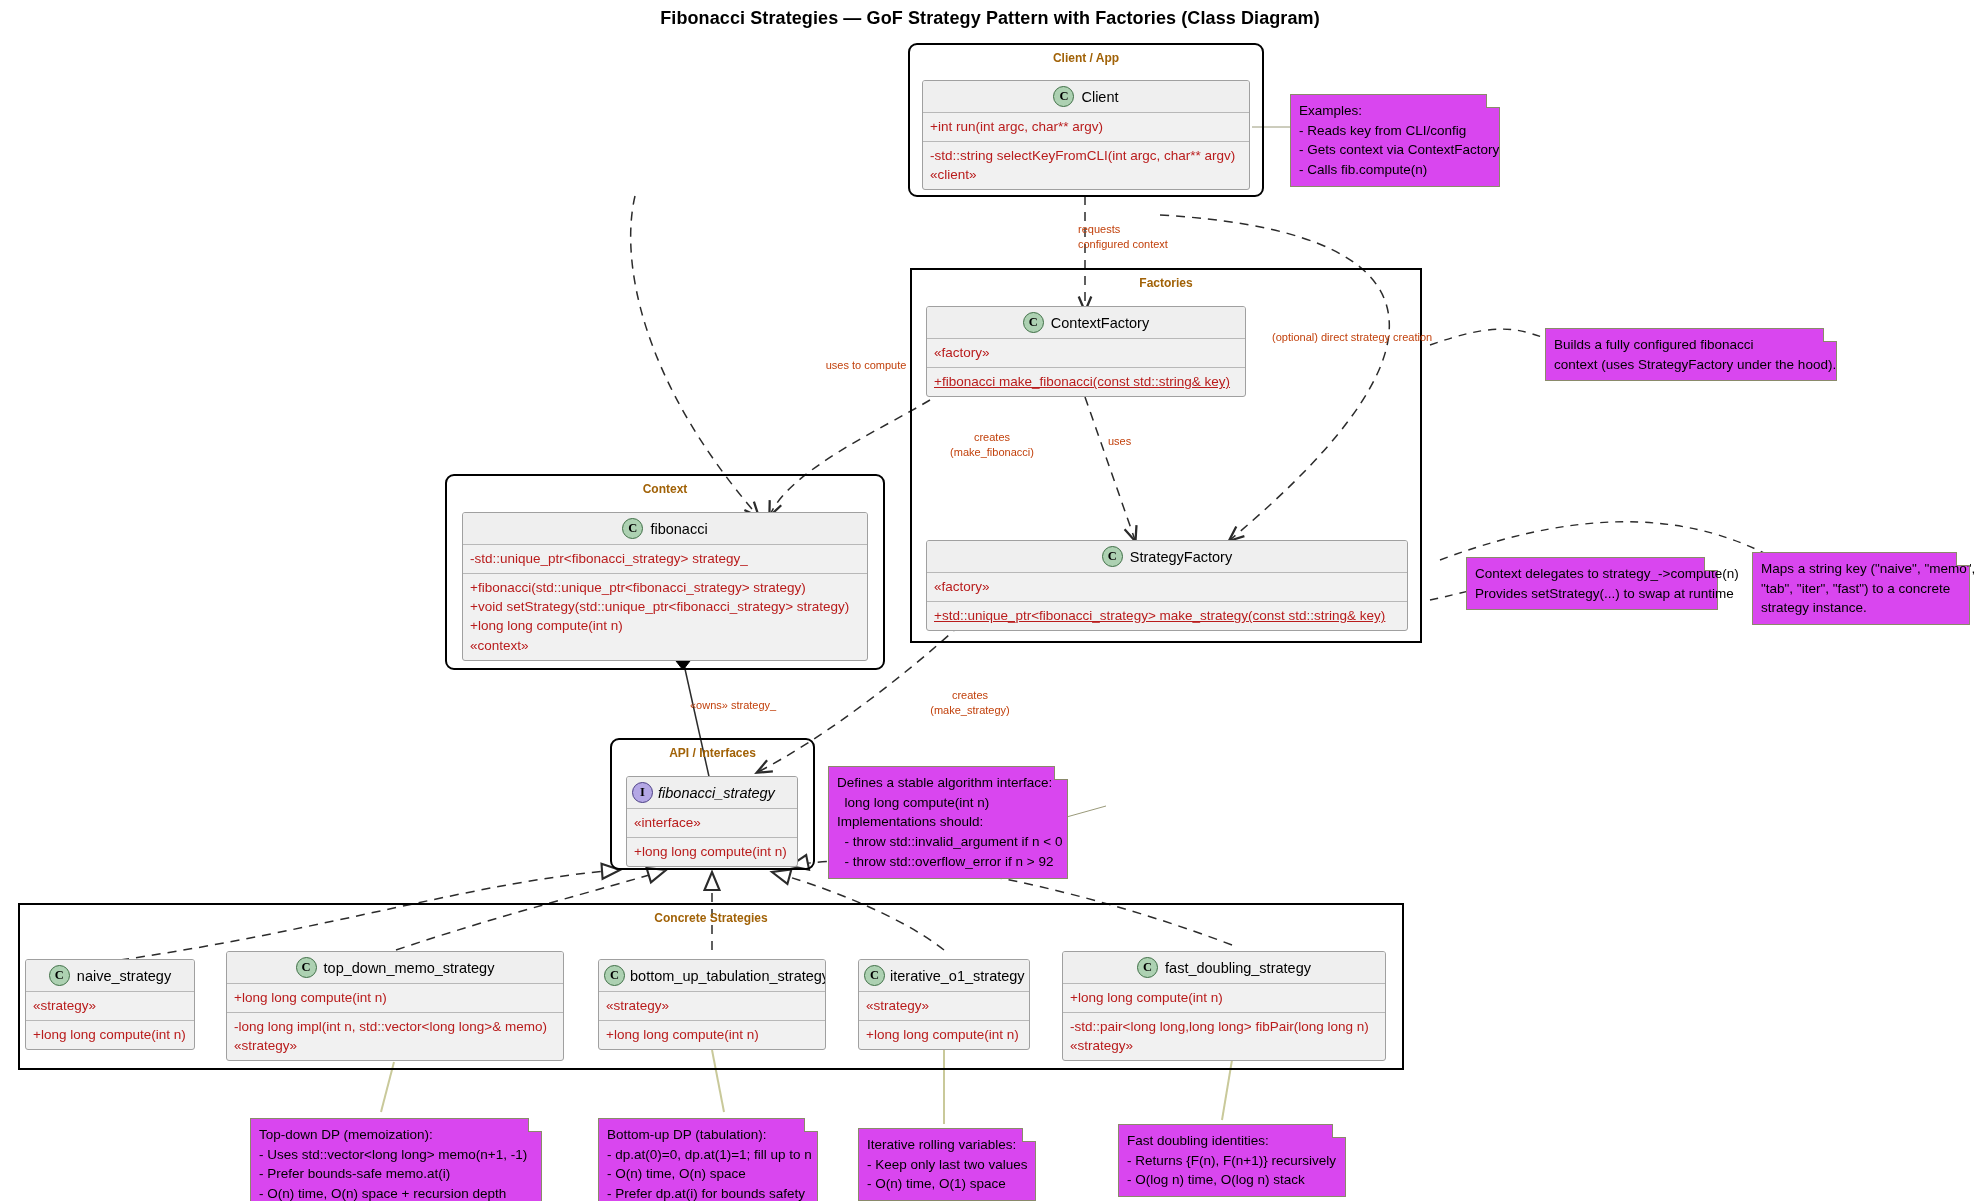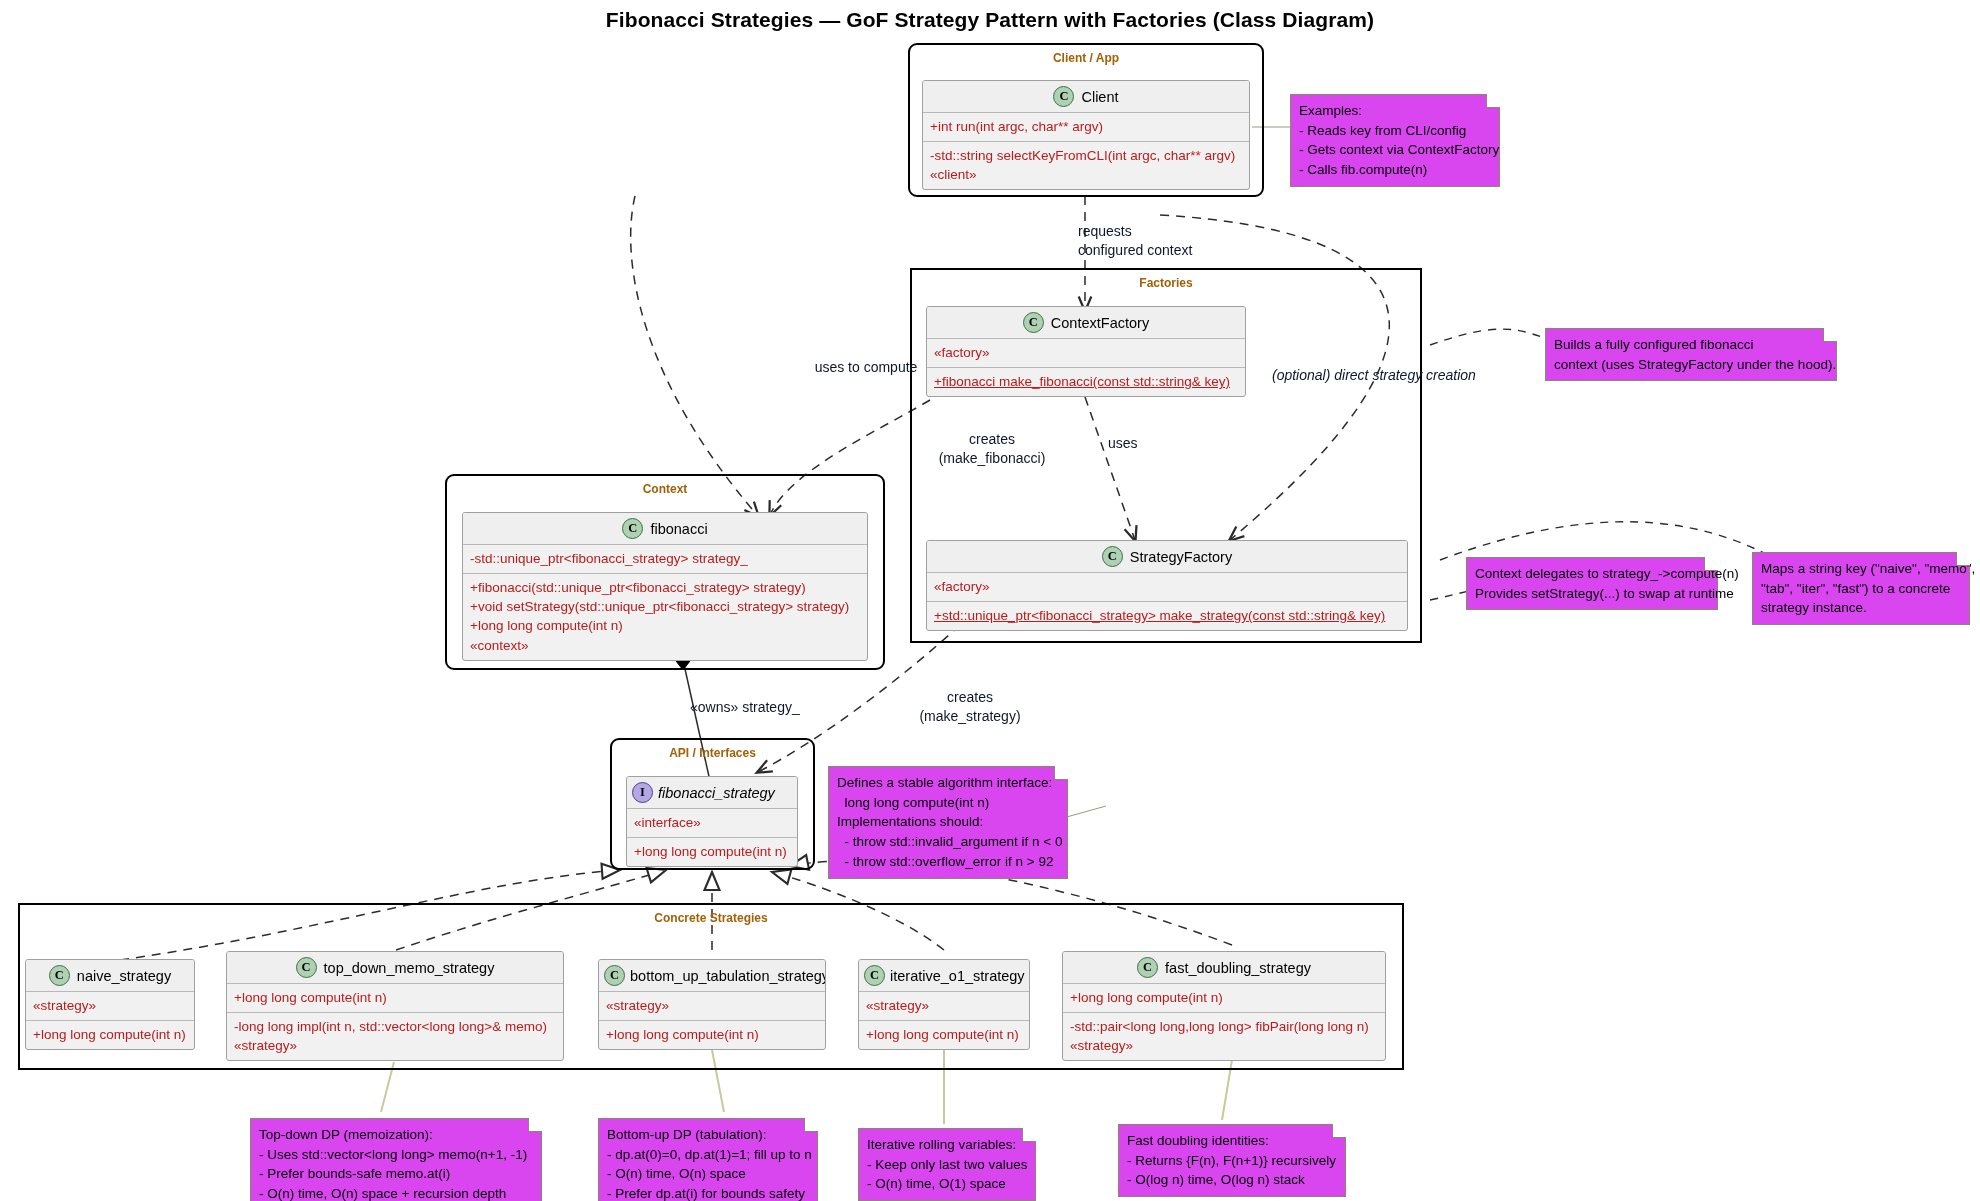--- a/index.html
+++ b/index.html
@@ -13,21 +13,21 @@
     height:1201px;
     overflow:hidden;
     background:#ffffff;
   }
   
   .diagram-title{
     position:absolute;
     left:0; top:8px;
     width:1980px;
     text-align:center;
-    font-size:21px;
+    font-size:18px;
     font-weight:bold;
     color:#000;
     letter-spacing:0.1px;
   }
   
   .pkg{
     position:absolute;
     border:2px solid #000;
     background:transparent;
     box-sizing:border-box;
@@ -111,23 +111,23 @@
     top:-1px; right:-1px;
     width:13px;height:13px;
     background:#ffffff;
     border-left:1px solid #8a8a6a;
     border-bottom:1px solid #8a8a6a;
     transform:none;
   }
   
   .elabel{
     position:absolute;
-    font-size:14px;
+    font-size:11px;
     line-height:1.34;
-    color:#0f172a;
+    color:#c2410c;
     white-space:pre;
     text-align:center;
   }
   svg.wires{
     position:absolute;
     left:0;top:0;
     width:1980px;height:1201px;
     pointer-events:none;
   }
 </style>
@@ -381,21 +381,21 @@
 
   <div class="note" style="left:1118px; top:1124px; width:228px;">Fast doubling identities:
 - Returns {F(n), F(n+1)} recursively
 - O(log n) time, O(log n) stack</div>
 
   <div class="elabel" style="left:1078px; top:222px; width:170px; text-align:left;">requests
 configured context</div>
 
   <div class="elabel" style="left:806px; top:346px; width:120px;margin-top:12px;">uses to compute</div>
 
-  <div class="elabel" style="left:1272px; top:366px; width:220px; text-align:left;font-style:italic;">(optional) direct strategy creation</div>
+  <div class="elabel" style="left:1272px; top:330px; width:220px; text-align:left;">(optional) direct strategy creation</div>
 
   <div class="elabel" style="left:912px; top:430px; width:160px;">creates
 (make_fibonacci)</div>
 
   <div class="elabel" style="left:1108px; top:434px; width:60px; text-align:left;">uses</div>
 
   <div class="elabel" style="left:890px; top:688px; width:160px;">creates
 (make_strategy)</div>
 
   <div class="elabel" style="left:690px; top:698px; width:160px; text-align:left;">«owns» strategy_</div>

